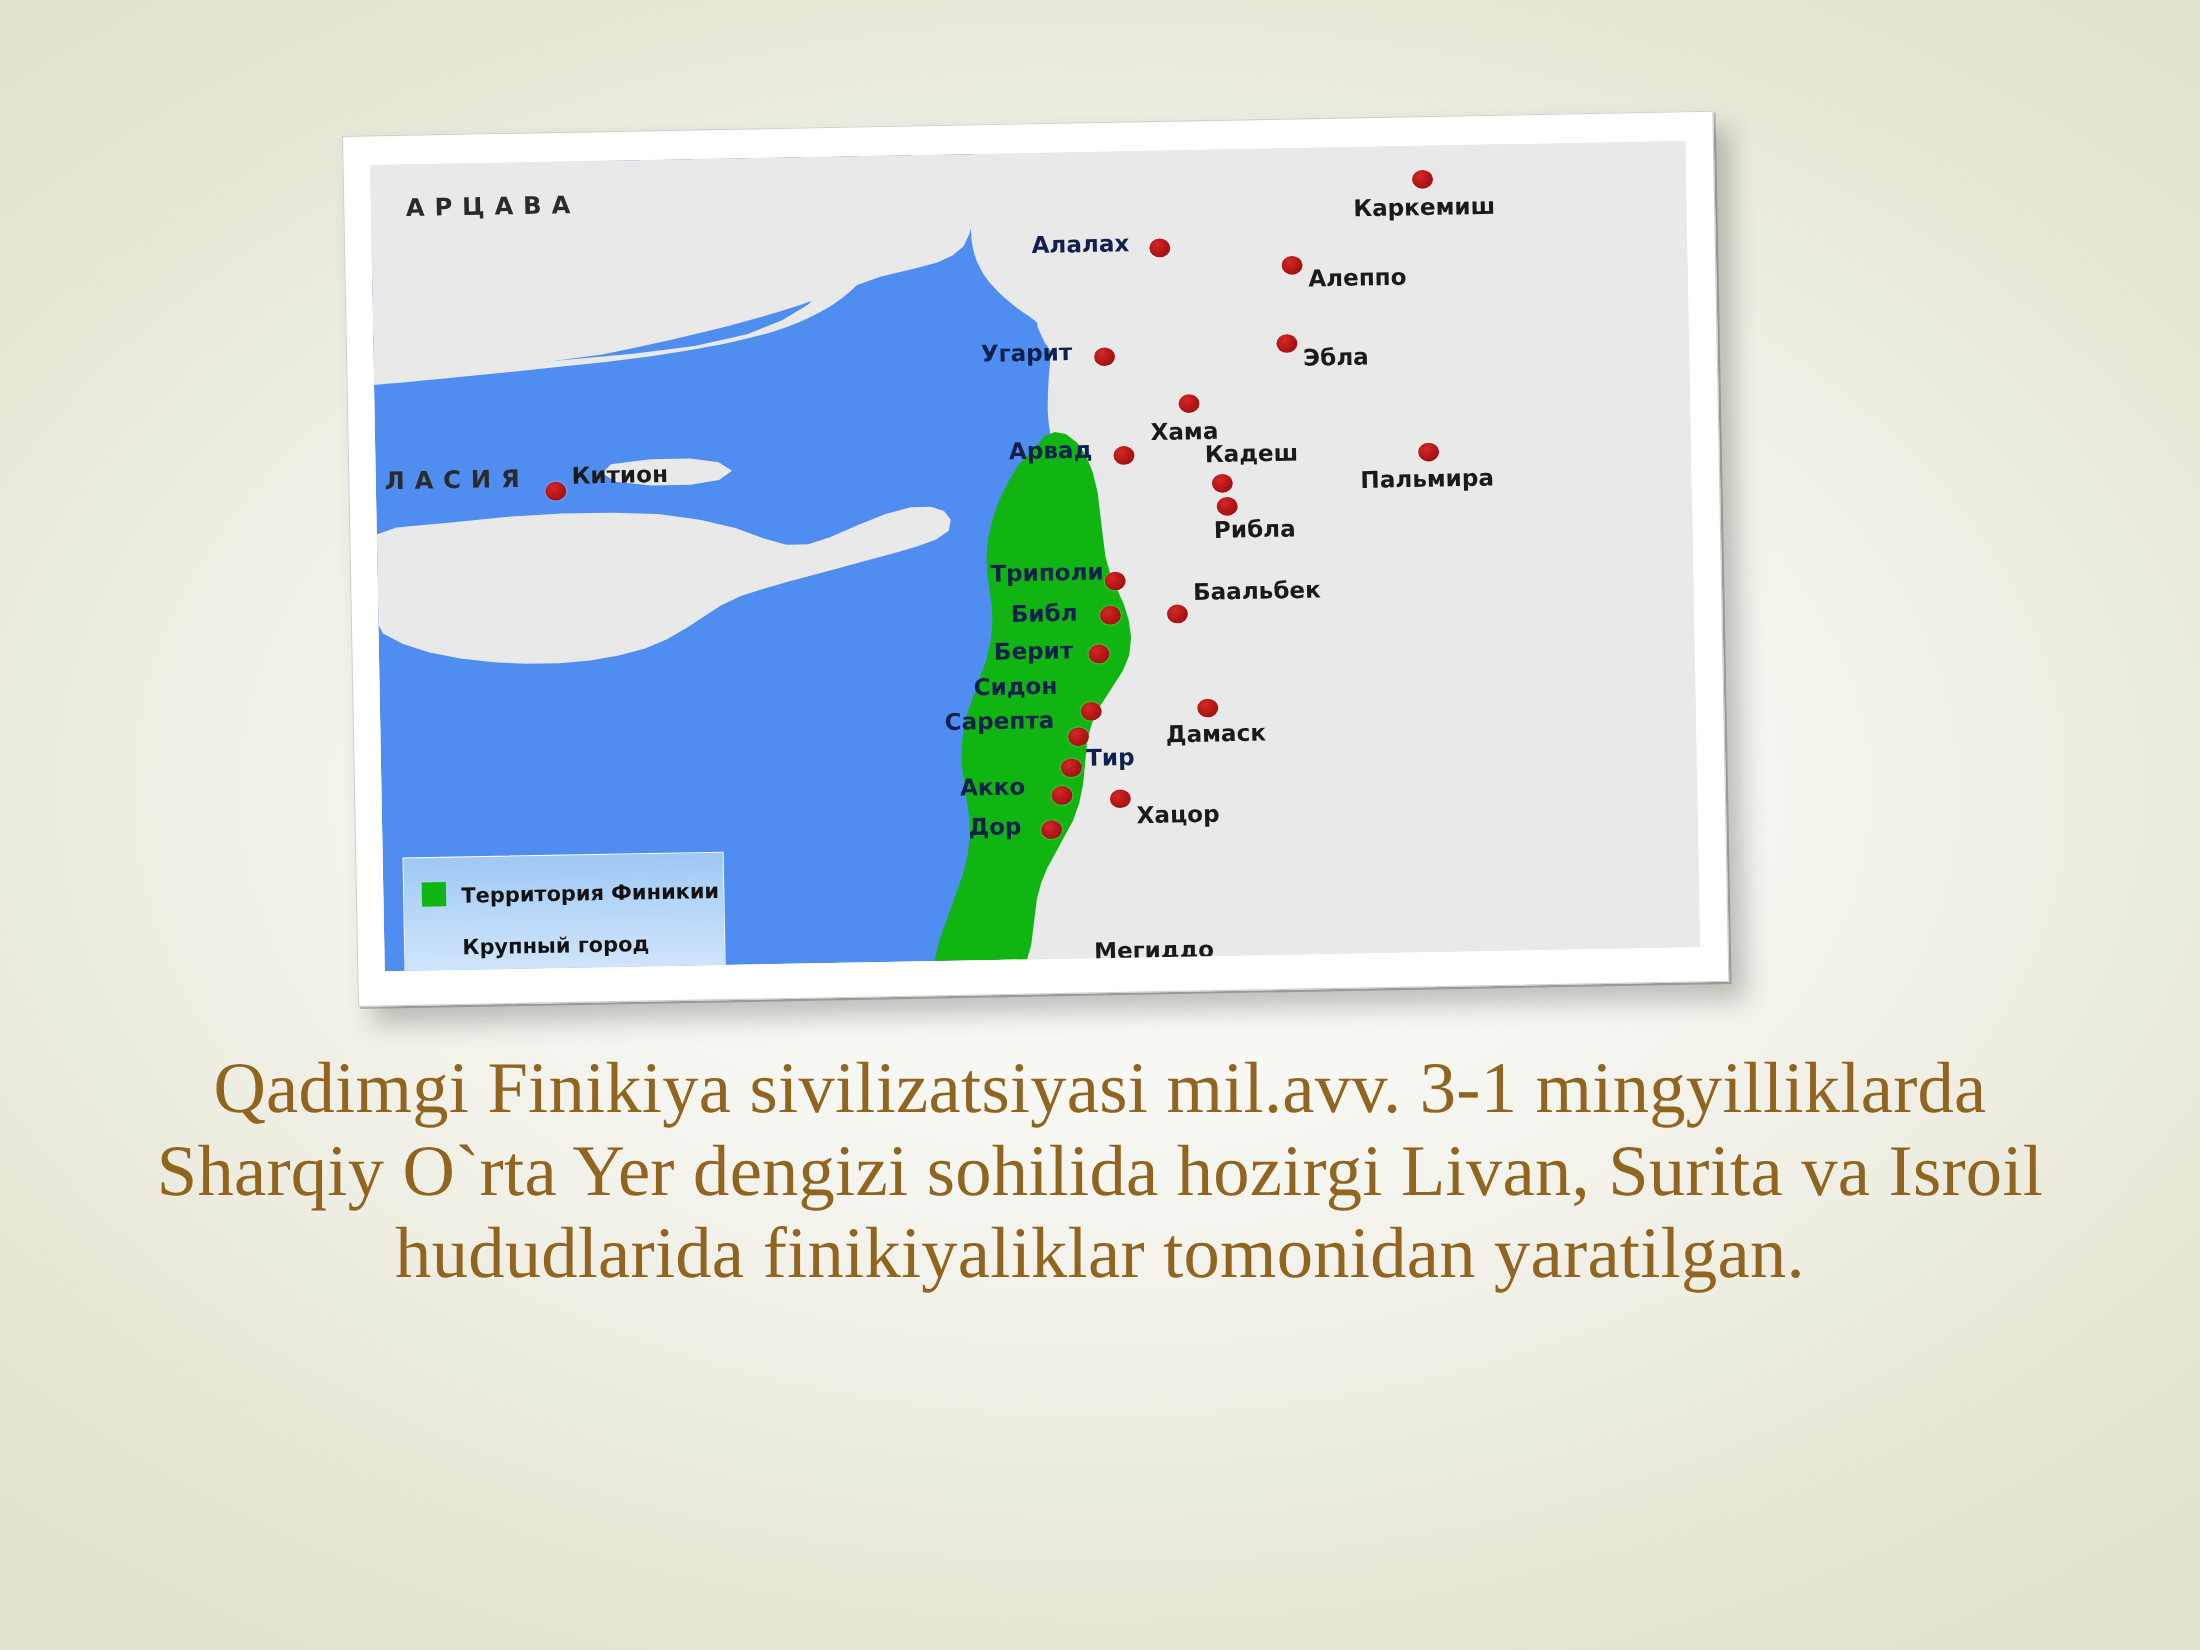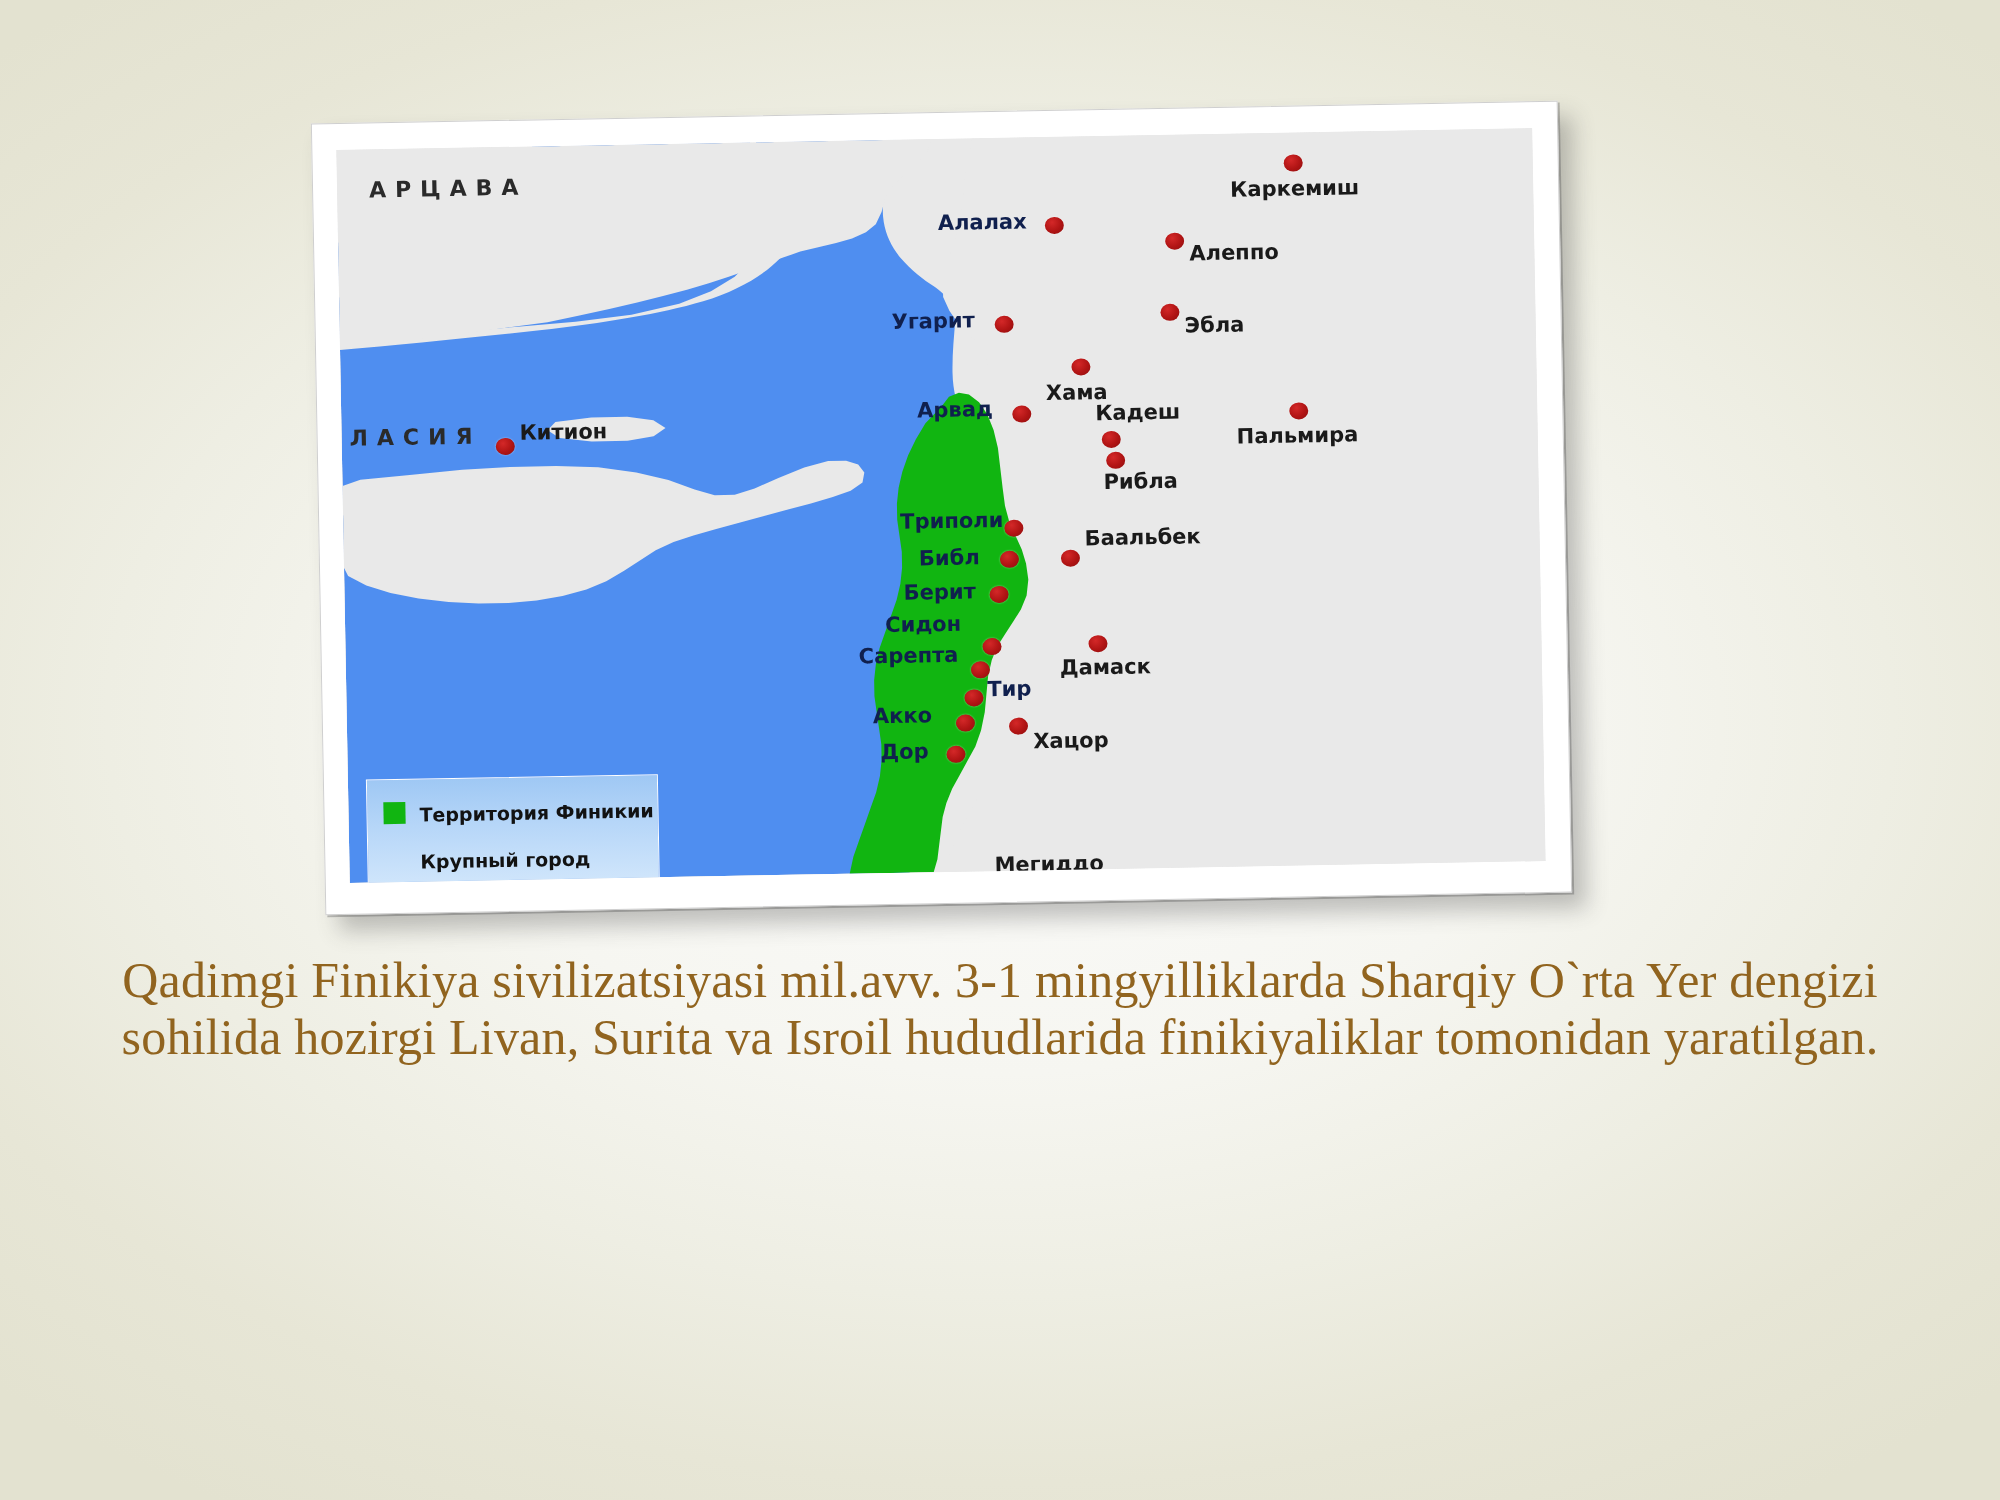--- a/index.html
+++ b/index.html
@@ -65,21 +65,21 @@
     font-size:19px;font-weight:700;color:#121212;
   }
   #legend .ltxt.one{left:52px;top:24px;}
   #legend .ltxt.two{left:52px;top:71px;}
 
   
   #caption{
     position:absolute;left:120px;top:952px;width:1760px;
     text-align:center;
     font-family:"Liberation Serif",serif;
-    font-size:50px;line-height:1.14;
+    font-size:66px;line-height:1.14;
     color:#91641f;
     letter-spacing:.2px;
   }
 </style>
 </head>
 <body>
 
 <div id="slide">
 
   <div id="picture-frame">

